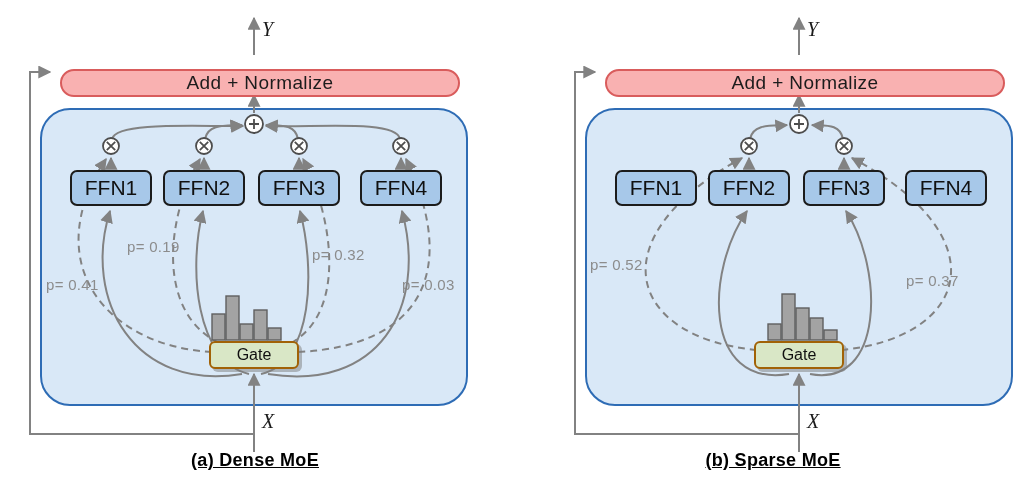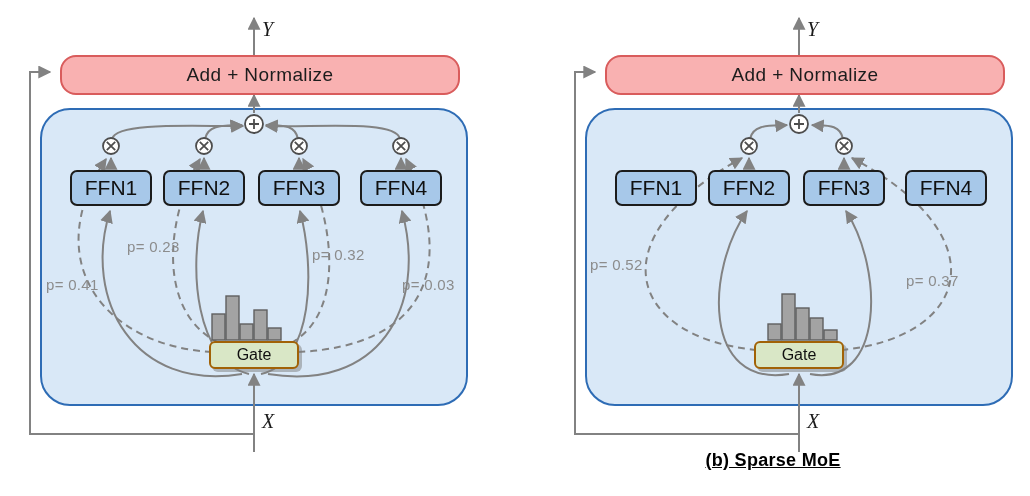--- a/index.html
+++ b/index.html
@@ -6,26 +6,26 @@
   body { margin: 0; background: #ffffff; font-family: "Liberation Sans", sans-serif; }
   .stage { position: relative; width: 1030px; height: 496px; background: #fff; overflow: hidden; }
 
   .container-box {
     position: absolute; width: 428px; height: 298px;
     background: var(--container-fill, #d9e8f7);
     border: 2.5px solid var(--container-border, #2e6cb5);
     border-radius: 30px;
   }
   .addnorm {
-    position: absolute; width: 400px; height: 40px;
+    position: absolute; width: 400px; height: 28px;
     background: var(--add-normalize-fill, #f9b1b1);
     border: 2px solid var(--add-normalize-border, #d95c5c);
     border-radius: 16px;
     display: flex; align-items: center; justify-content: center;
-    font-size: 19px; color: #1c1c1c; letter-spacing: .4px;
+    font-size: 19px; color: #1c1c1c; letter-spacing: .4px; margin-top: 14px;
   }
   .ffn {
     position: absolute; width: 82px; height: 36px;
     background: var(--ffn-fill, #a7c8e9);
     border: 2px solid #1b1b1b; border-radius: 7px;
     display: flex; align-items: center; justify-content: center;
     font-size: 21px; font-weight: 500; color: #101010;
   }
   .gate {
     position: absolute; width: 90px; height: 28px;
@@ -168,23 +168,24 @@
     </div>
   <div class="ffn" style="left:360px; top:170px;">
       <span>FFN4</span>
     </div>
   <div class="gate" style="left:209px; top:341px;">
     <span>Gate</span>
   </div>
   <div class="mathlab" style="left:262px; top:18px;">Y</div>
   <div class="mathlab" style="left:262px; top:410px;">X</div>
   <div class="plabel" style="left:46px;  top:276px;">p= 0.41</div>
-  <div class="plabel" style="left:127px; top:238px;">p= 0.23</div>
+  <div class="plabel" style="left:127px; top:238px;">p= 0.19</div>
   <div class="plabel" style="left:312px; top:246px;">p= 0.32</div>
   <div class="plabel" style="left:402px; top:276px;">p= 0.03</div>
+  <div class="caption" style="left:145px; top:450px;">(a) Dense MoE</div>
 
   <div class="addnorm" style="left:605px; top:55px;">
     <span>Add + Normalize</span>
   </div>
   <div class="ffn" style="left:615px; top:170px;">
       <span>FFN1</span>
     </div>
   <div class="ffn" style="left:708px; top:170px;">
       <span>FFN2</span>
     </div>

